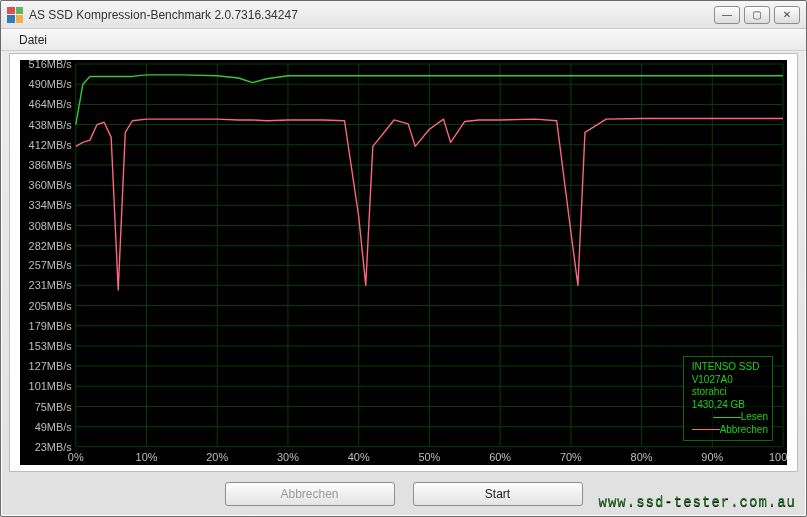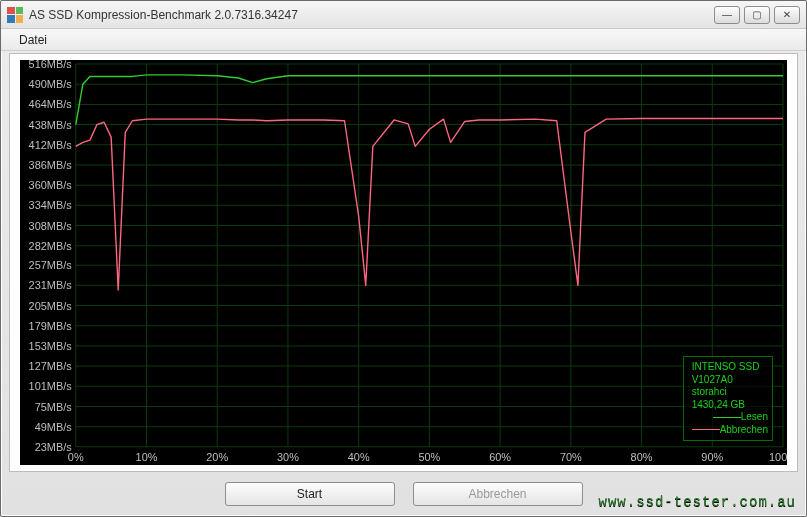--- a/index.html
+++ b/index.html
@@ -212,18 +212,18 @@
         </div>
         <div class="legend-row">
           <span class="legend-swatch" style="background:#ff6680"></span>
           <span>Abbrechen</span>
         </div>
       </div>
     </div>
   </div>
 
   <div class="bottom-buttons">
+    <div class="btn disabled">Abbrechen</div>
     <div class="btn">Start</div>
-    <div class="btn disabled">Abbrechen</div>
   </div>
 
   <div class="watermark">www.ssd-tester.com.au</div>
 </div>
 
 </body></html>

